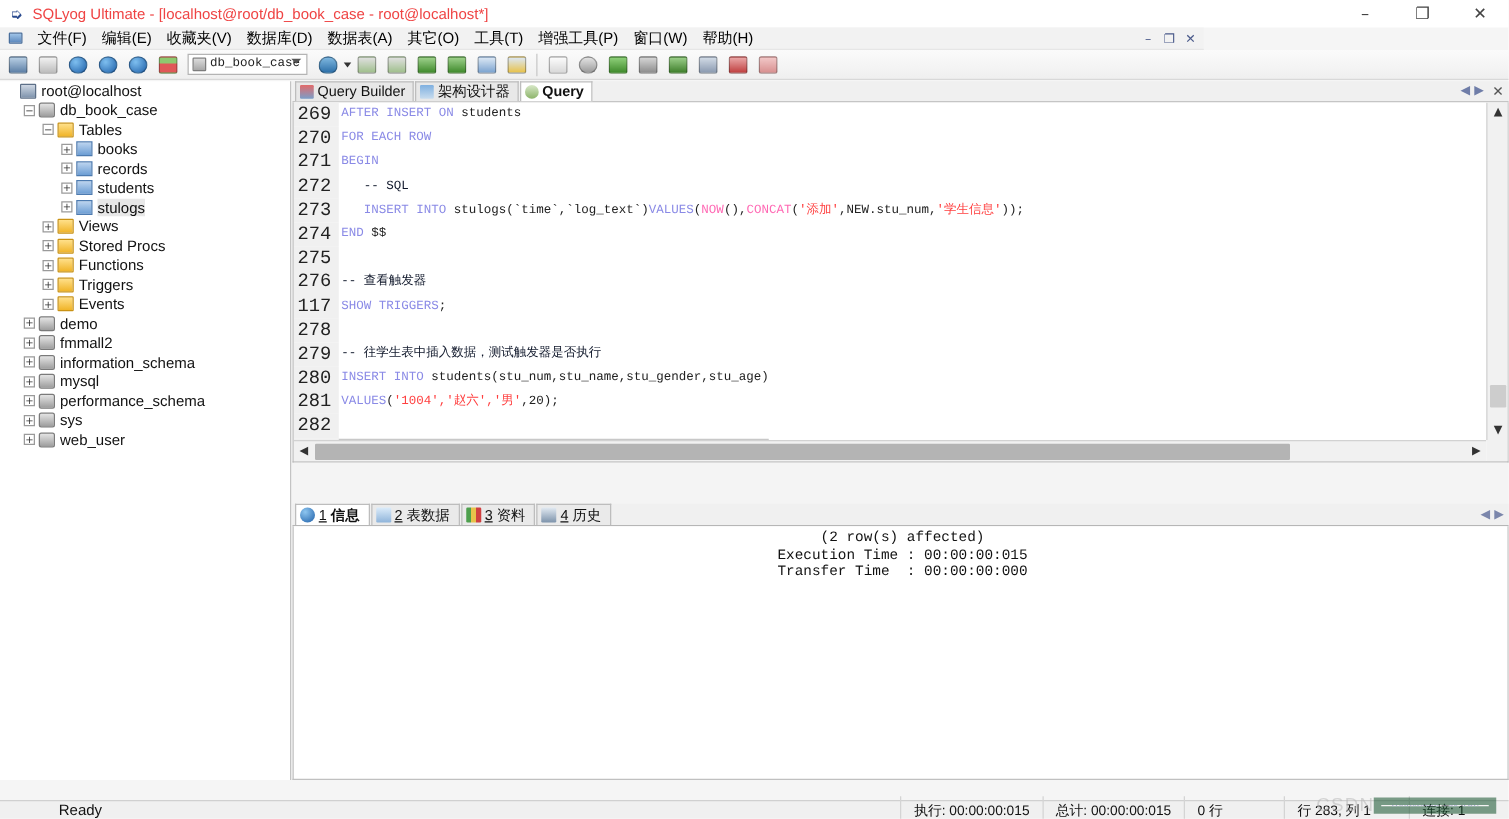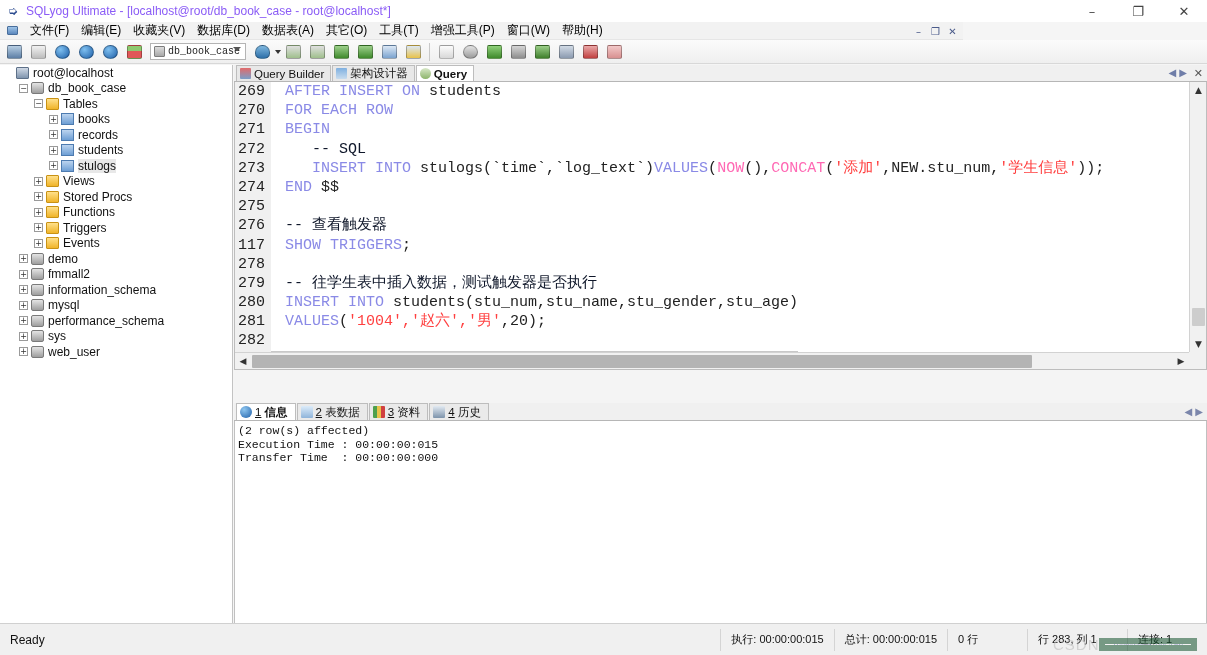--- a/index.html
+++ b/index.html
@@ -22,21 +22,21 @@
   }
   .titlebar .tb-icon {
     width: 16px; height: 16px; margin-left: 5px; margin-right: 5px;
     position: relative; flex: none;
   }
   .tb-icon .glyph {
     font-size: 12px; color: #2b4b8f; line-height: 16px; display:block; text-align:center;
     font-family: "DejaVu Sans", sans-serif;
   }
   .titlebar .tb-title {
-    font-size: 12px; color: #8b5cf6; white-space: nowrap;
+    font-size: 12px; color: #ef4444; white-space: nowrap;
     font-family: "Liberation Sans", sans-serif;
   }
   .win-controls {
     position: absolute; right: 0; top: 0; height: 22px;
     display: flex; align-items: center;
   }
   .win-btn {
     width: 46px; height: 22px; display: flex; align-items: center; justify-content: center;
     font-size: 13px; color: #444; font-family: "DejaVu Sans", sans-serif;
   }
@@ -170,22 +170,22 @@
     border: 1px solid #bdbdbd; border-top: none; overflow: hidden;
   }
   .codearea { position: absolute; inset: 0 17px 17px 0; overflow: hidden; background: #fff; }
   .cline { height: 19.2px; display: flex; align-items: flex-end; white-space: pre; }
   .gutter {
     width: 36px; flex: none; text-align: right; padding-right: 6px;
     font-family: "Liberation Mono", monospace; font-size: 15px; color: #222;
     background: #f0f0f0; height: 19.2px; line-height: 19.2px;
   }
   .ctext {
-    font-family: "Liberation Mono", monospace; font-size: 15px;
-    padding-left: 14px; line-height: 19.2px; height: 19.2px;
+    font-family: "Liberation Mono", monospace; font-size: 10px;
+    padding-left: 2px; line-height: 19.2px; height: 19.2px;
   }
   .cline.selected .ctext { background: #c8c8c8; }
   .k { color: #8a8ae6; }   
   .fn { color: #ff69b4; }  
   .str { color: #ff4040; } 
   .cm { color: #0f172a; }  
   .pl { color: #222; }
 
   .vscroll {
     position: absolute; right: 0; top: 0; width: 17px; bottom: 17px;
@@ -221,32 +221,32 @@
     border: 1px solid #bdbdbd; border-bottom: none; background: #eaeaea; margin-right: 1px;
   }
   .rtab.active { background: #fff; }
   .rtab .ric { width: 12px; height: 12px; flex: none; border-radius: 1px; }
   .rtab u { text-decoration: underline; }
   .rnav { position: absolute; right: 4px; top: 3px; font-size: 10px; color: #7b86ab;
           font-family: "DejaVu Sans", sans-serif; }
   .routput {
     position: absolute; left: 0; right: 0; top: 18px; bottom: 0;
     background: #fff; border: 1px solid #c0c0c0; border-top: none;
-    padding: 3px 0 0 3px; overflow: hidden;
+    padding: 3px 0 0 3px; overflow: hidden; text-align: center;
   }
   .oline {
     font-family: "Liberation Mono", monospace; font-size: 11.5px; color: #111;
     line-height: 13.5px; white-space: pre;
   }
 
   
   .statusbar {
-    position: absolute; left: 0; bottom: 0; width: 1207px; height: 32px;
+    position: absolute; left: 0; bottom: 0; width: 1207px; height: 15px;
     background: #f0f0f0; border-top: 1px solid #d0d0d0;
-    display: flex; align-items: center;
+    display: flex; align-items: center; padding-left: 37px;
   }
   .sb-ready { font-size: 12px; padding-left: 10px; color: #111; flex: none; }
   .sb-cell {
     font-size: 11px; color: #111; height: 22px; display: flex; align-items: center;
     padding: 0 10px; border-left: 1px solid #d4d4d4; white-space: nowrap;
     font-family: "Liberation Sans", sans-serif;
   }
   .sb-spacer { flex: 1; }
   .watermark {
     position: absolute; right: 4px; bottom: 1px; width: 150px; height: 20px;

